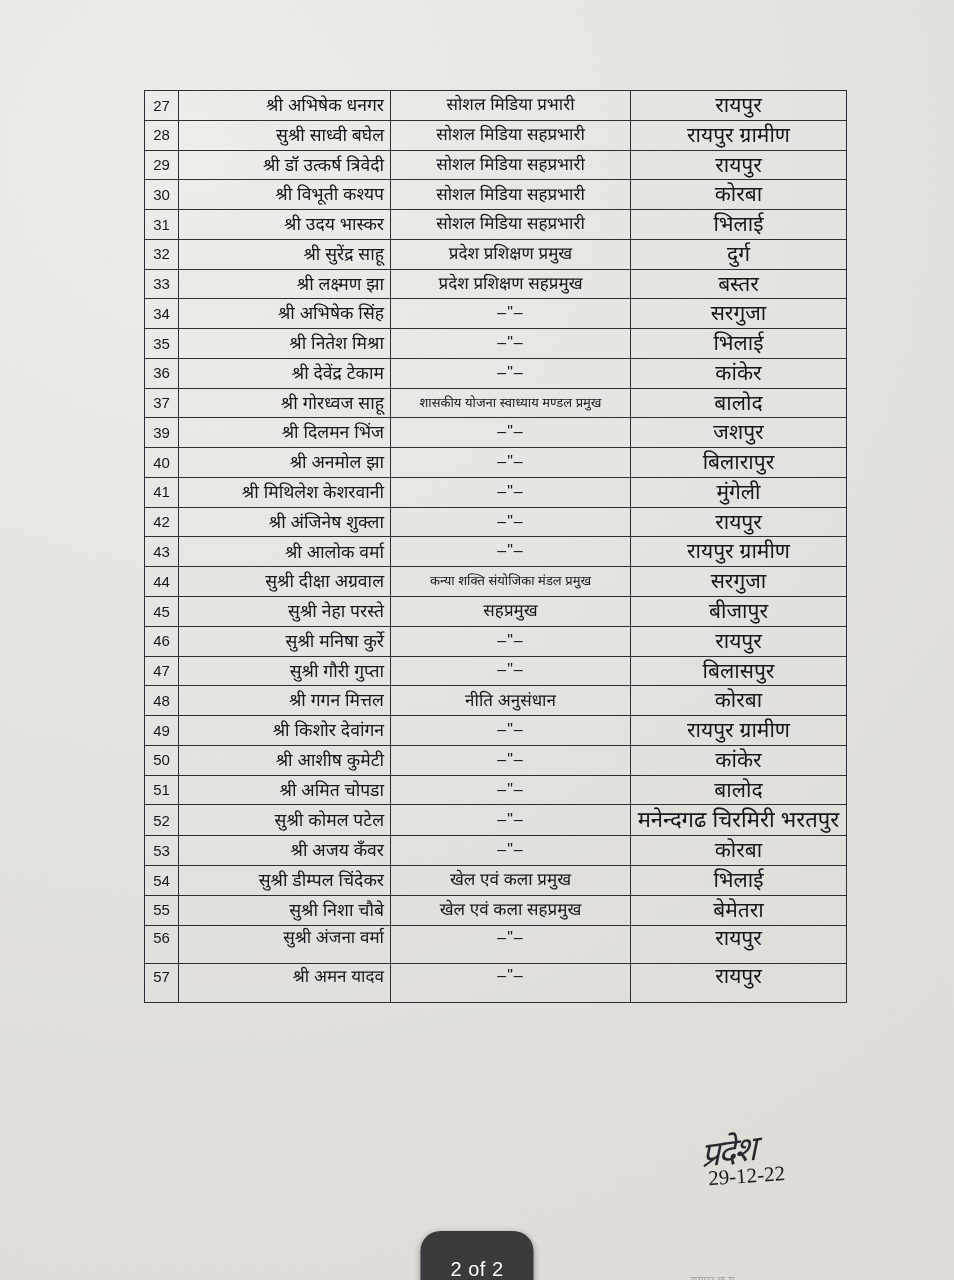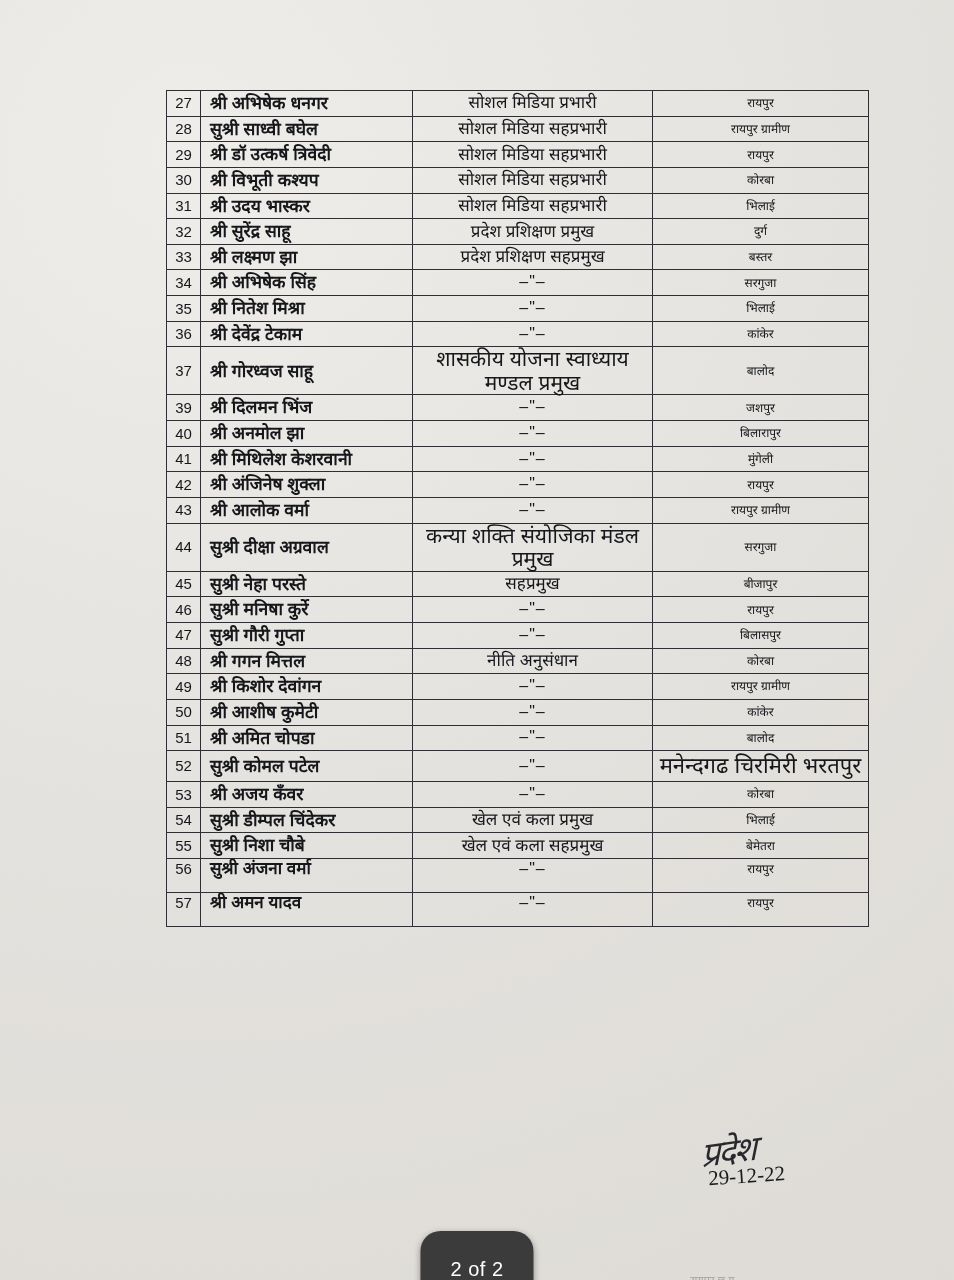--- a/index.html
+++ b/index.html
@@ -36,21 +36,21 @@
       radial-gradient(rgba(0,0,0,0.025) 0.5px, transparent 0.6px);
     background-size: 13px 17px, 23px 11px;
     background-position: 0 0, 7px 5px;
     pointer-events: none;
     opacity: .6;
   }
 
   
   #doc-table-wrap {
     position: absolute;
-    left: 166px;
+    left: 144px;
     top: 90px;
     width: 702px;
   }
   table#doc-table {
     border-collapse: collapse;
     width: 702px;
     table-layout: fixed;
     background: transparent;
   }
   table#doc-table td {
@@ -70,38 +70,37 @@
     font-size: 17.5px;
     font-family: "Liberation Sans", sans-serif;
   }
   .sn {
     text-align: center;
     font-size: 15px;
     padding: 2px 0;
     letter-spacing: -0.2px;
   }
   .name {
-    text-align: left;
+    text-align: right;
     padding-left: 9px;
     font-size: 17.5px;
     white-space: nowrap;
-    font-weight: bold;
   }
   .post {
     text-align: center;
     font-size: 17px;
   }
   .post.two-line {
-    font-size: 21px;
+    font-size: 13px;
     line-height: 1.12;
     padding: 0 4px;
   }
   .dist {
     text-align: center;
-    font-size: 12px;
+    font-size: 21px;
   }
   .dist.small {
     font-size: 22px;
   }
   .ditto {
     letter-spacing: 1px;
     font-size: 16px;
   }
   tr.tight td .cell { padding-top: 0px; padding-bottom: 13px; }
   tr.tight td .cell.name { font-size: 17px; }

